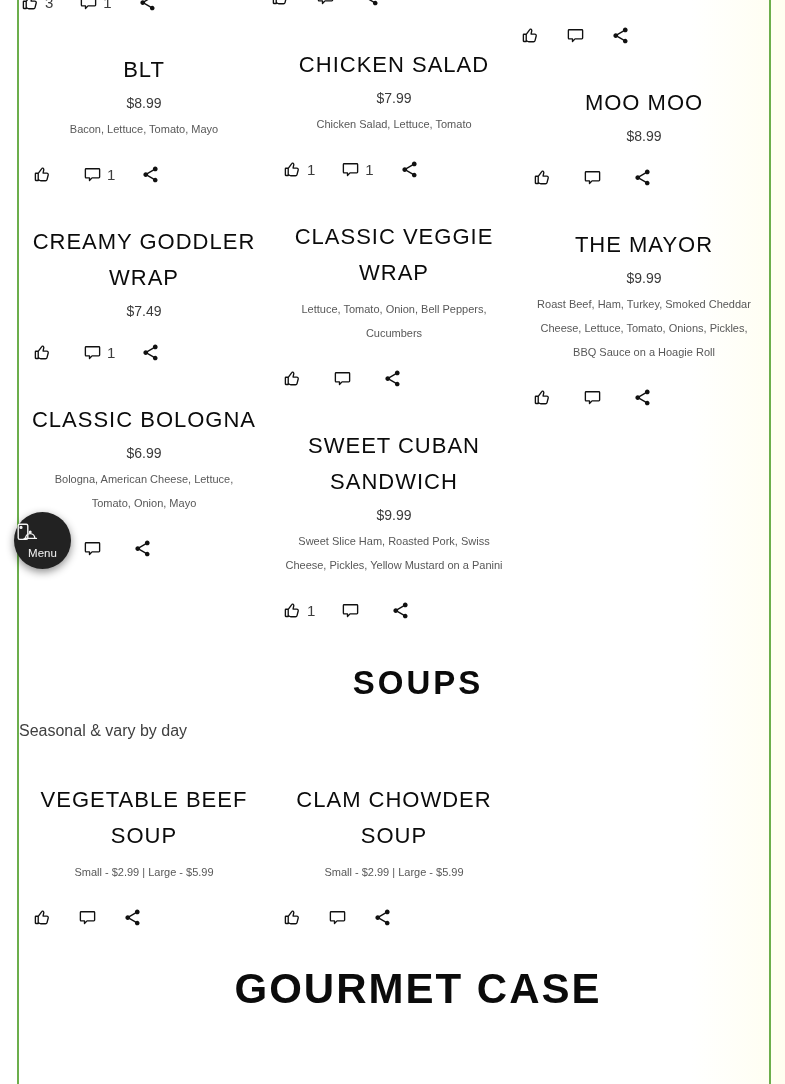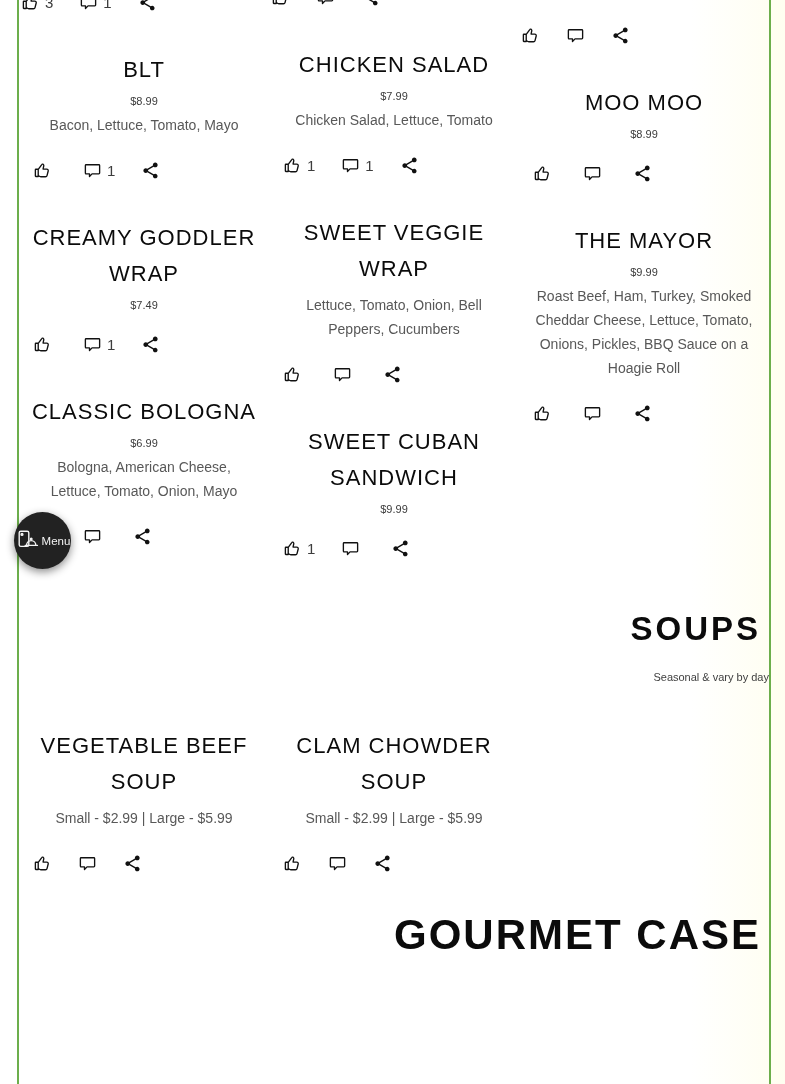--- a/index.html
+++ b/index.html
@@ -9,38 +9,38 @@
     font-family:"Liberation Sans",sans-serif;color:#0b0b0b;
   }
   .rail{position:absolute;top:0;bottom:0;width:2px;background:#6cae4c;z-index:1;}
   .rail-left{left:17px;}
   .rail-right{left:769px;}
   .content{position:absolute;left:19px;top:0;width:750px;}
   .masonry{display:flex;align-items:flex-start;}
   .mcol{width:250px;display:flex;flex-direction:column;}
   .card{margin-bottom:40px;text-align:center;padding:0 12px;}
   .card-title{margin:0;font-size:22px;line-height:36px;font-weight:400;letter-spacing:1px;color:#0b0b0b;}
-  .card-price{margin-top:7px;font-size:11px;color:#3a3a3a;}
-  .card-desc{margin:6px auto 0;max-width:218px;font-size:14px;line-height:24px;color:#585858;}
+  .card-price{margin-top:7px;font-size:14px;color:#3a3a3a;}
+  .card-desc{margin:6px auto 0;max-width:218px;font-size:11px;line-height:24px;color:#585858;}
   .icon-row{display:flex;align-items:center;gap:26px;margin-top:24px;padding-left:2px;}
   .iconbtn{display:flex;align-items:center;gap:5px;background:none;border:0;padding:0;margin:0;
            cursor:pointer;font-family:"Liberation Sans",sans-serif;font-size:15px;color:#3d3d3d;}
   .ic{width:19px;height:19px;display:block;}
   .partial-col1{margin-top:-7px;margin-bottom:40px;}
   .partial-col2{margin-top:-12px;margin-bottom:40px;}
   .partial-col3{margin-top:26px;margin-bottom:40px;}
-  .section-title{margin:8px;text-align:right;font-weight:700;color:#0b0b0b;padding-left:48px;}
+  .section-title{margin:0;text-align:center;font-weight:700;color:#0b0b0b;padding-left:48px;}
   .soups-title{font-size:33px;line-height:46px;letter-spacing:3px;}
-  .soups-sub{margin:12px 0 0;text-align:right;font-size:11px;line-height:26px;color:#3f3f3f;}
+  .soups-sub{margin:12px 0 0;text-align:left;font-size:16px;line-height:26px;color:#3f3f3f;}
   .soups-row{margin-top:38px;}
   .soup-card{margin-bottom:0;}
   .gourmet-title{font-size:42px;line-height:56px;letter-spacing:2px;margin-top:34px;}
   .fab{
     position:absolute;left:14px;top:512px;width:57px;height:57px;border-radius:50%;
-    background:#222222;border:0;z-index:5;display:flex;align-items:center;
+    background:#222222;border:0;z-index:5;display:flex;flex-direction:column;
     justify-content:center;gap:1px;cursor:pointer;box-shadow:0 3px 9px rgba(0,0,0,.45);
     padding:0;
   }
   .fab-label{color:#f4f4f4;font-size:11.5px;line-height:12px;font-family:"Liberation Sans",sans-serif;}
   .fab-ic{width:26px;height:24px;display:block;}
   .defs{position:absolute;width:0;height:0;overflow:hidden;}
 </style>
 </head>
 <body>
 
@@ -207,21 +207,21 @@
             </button>
             <button class="iconbtn">
               <svg class="ic">
                   <use href="#i-share"></use>
                 </svg>
             </button>
           </div>
         </div>
 
         <div class="card">
-          <h3 class="card-title">SWEET VEGGIE WRAP</h3>
+          <h3 class="card-title">CLASSIC VEGGIE WRAP</h3>
           <div class="card-desc">Lettuce, Tomato, Onion, Bell Peppers, Cucumbers</div>
           <div class="icon-row">
             <button class="iconbtn">
               <svg class="ic">
                   <use href="#i-like"></use>
                 </svg>
               <span></span>
             </button>
             <button class="iconbtn">
               <svg class="ic">
@@ -233,20 +233,21 @@
               <svg class="ic">
                   <use href="#i-share"></use>
                 </svg>
             </button>
           </div>
         </div>
 
         <div class="card">
           <h3 class="card-title">SWEET CUBAN SANDWICH</h3>
           <div class="card-price">$9.99</div>
+          <div class="card-desc">Sweet Slice Ham, Roasted Pork, Swiss Cheese, Pickles, Yellow Mustard on a Panini</div>
           <div class="icon-row">
             <button class="iconbtn">
               <svg class="ic">
                   <use href="#i-like"></use>
                 </svg>
               <span>1</span>
             </button>
             <button class="iconbtn">
               <svg class="ic">
                   <use href="#i-comment"></use>

